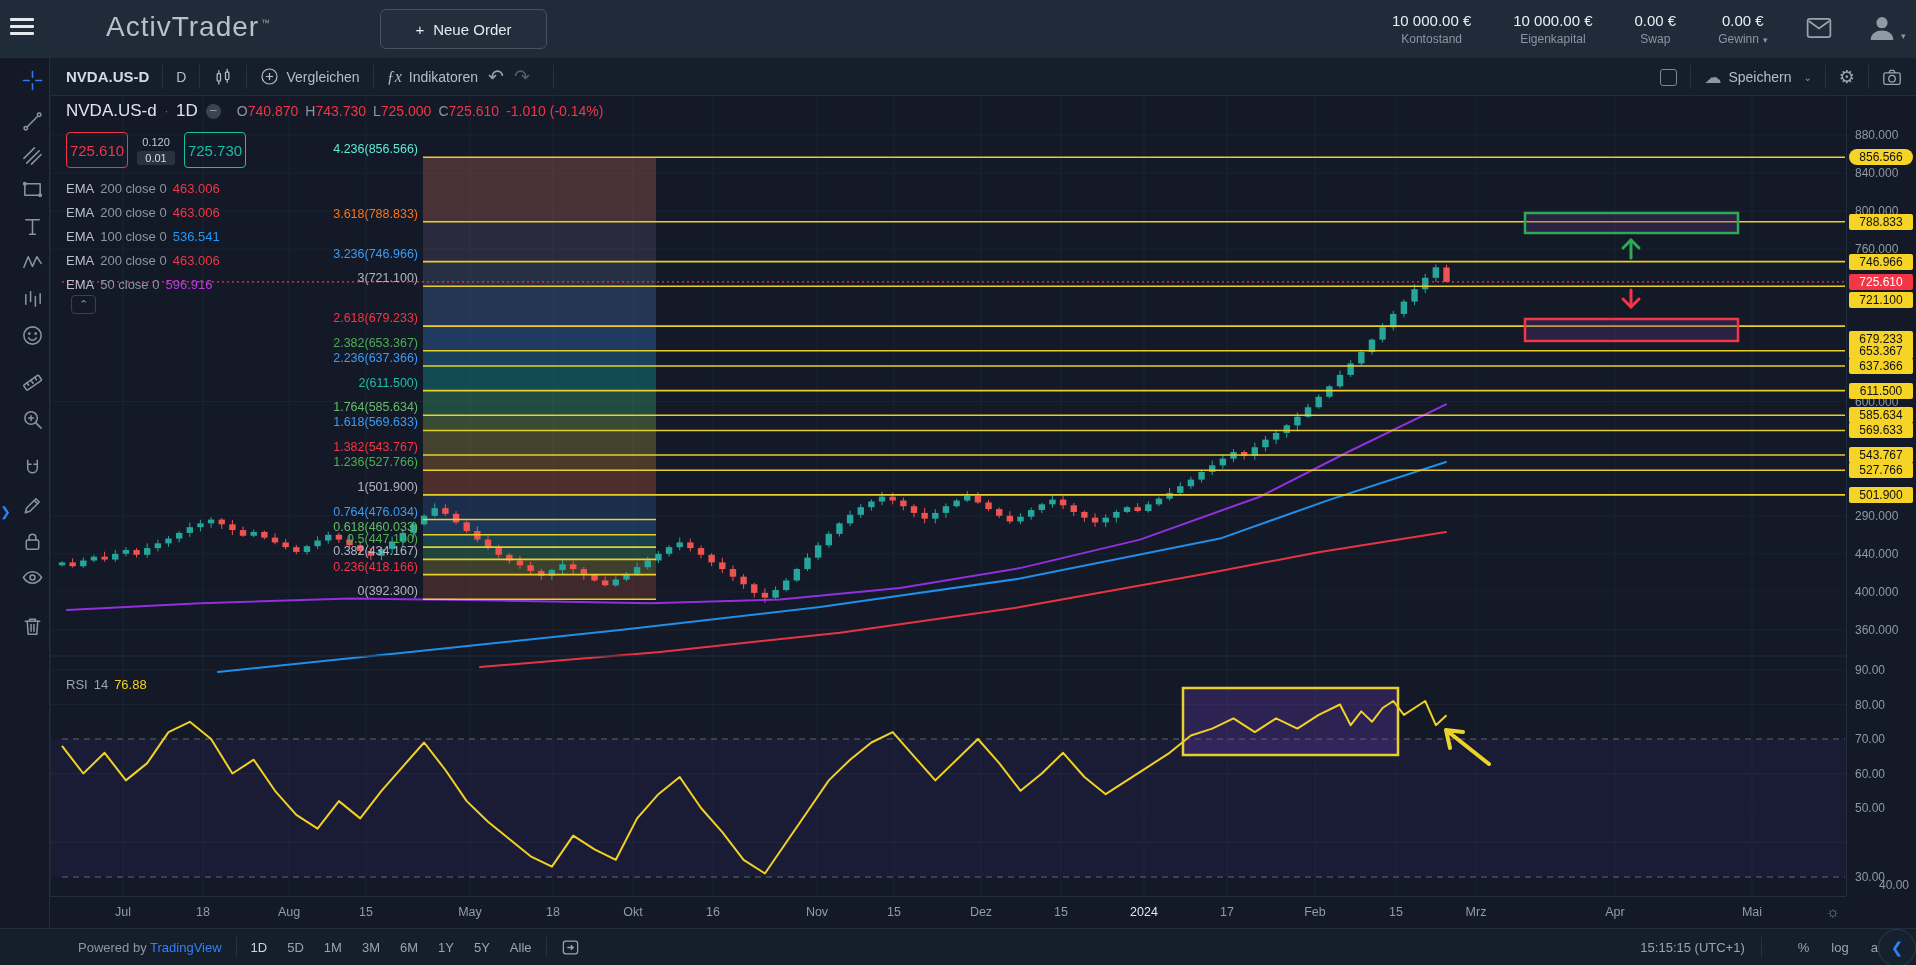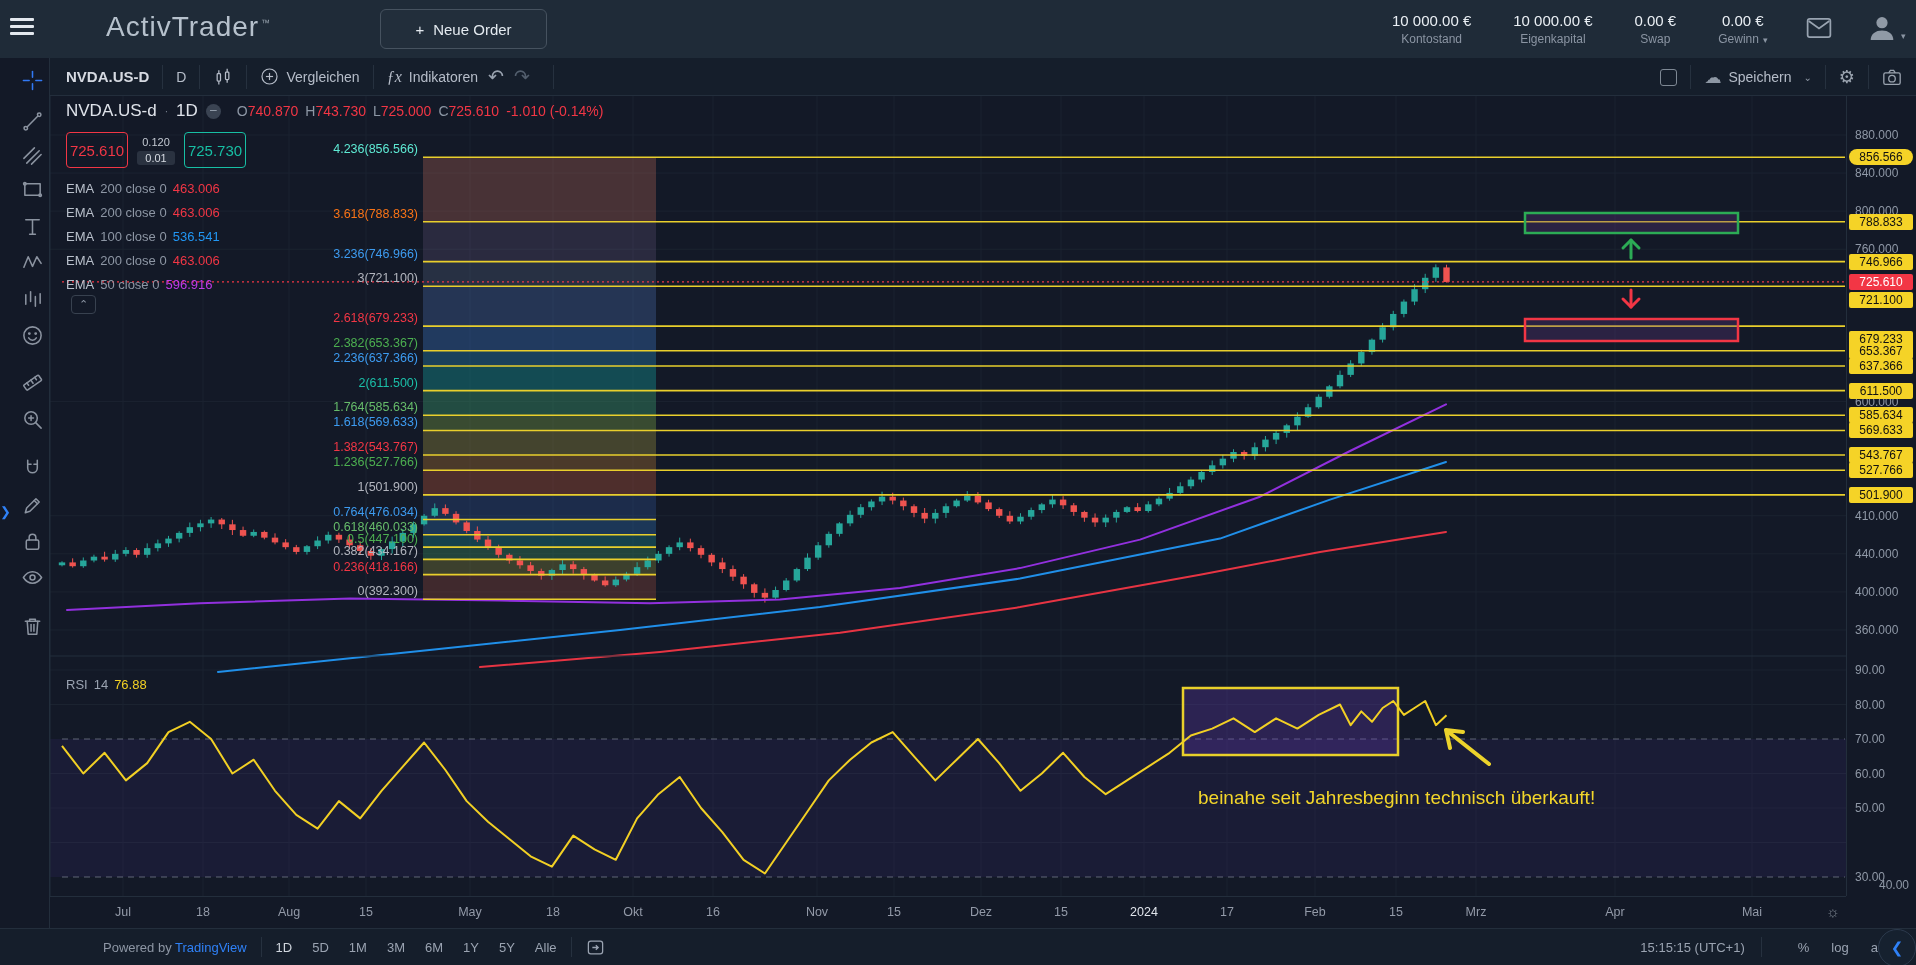--- a/index.html
+++ b/index.html
@@ -86,21 +86,21 @@
   #rsi-note { position:absolute; left:1198px; top:787px; z-index:5; font-size:19px; color:#f3d62a; white-space:nowrap; }
 
   
   #time-axis { position:absolute; left:50px; top:896px; width:1796px; height:32px; border-top:1px solid #232e3c; background:#131927; z-index:5; cursor:ew-resize; }
   .t-tick { position:absolute; top:8px; transform:translateX(-50%); font-size:12.5px; color:#939aa8; }
   .t-tick.bright { color:#e0e4eb; }
   #taxis-gear { position:absolute; right:6px; top:6px; font-size:15px; color:#7c8590; }
 
   
   #bottombar { position:absolute; left:0; top:928px; width:1916px; height:37px; background:#151e2b; border-top:1px solid #232e3c; display:flex; align-items:center; z-index:7; }
-  #powered { margin-left:103px; font-size:13px; color:#8d96a4; }
+  #powered { margin-left:78px; font-size:13px; color:#8d96a4; }
   #tv-link { color:#2f81f7; cursor:pointer; }
   .bb-sep { width:1px; height:20px; background:#26313f; margin:0 14px; }
   #ranges { display:flex; gap:20px; font-size:13px; color:#9aa3b1; }
   .range-btn { cursor:pointer; }
   .range-btn.active { color:#cfd5dd; }
   #bb-right { position:absolute; right:20px; display:flex; align-items:center; font-size:13px; color:#9aa3b1; }
   #bb-clock { margin-right:2px; }
   .bb-opt { margin-left:22px; cursor:pointer; }
   #float-btn { position:absolute; left:1878px; top:929px; width:38px; height:38px; border-radius:50%; background:#16212f; border:1px solid #2c3a4d; color:#2f81f7; font-size:15px; text-align:center; line-height:36px; z-index:8; cursor:pointer; }
 </style>
@@ -780,29 +780,28 @@
       <div class="fib-label" style="top: 544.388px; color: rgb(178, 181, 190);">0.382(434.167)</div>
       <div class="fib-label" style="top: 559.62px; color: rgb(242, 54, 69);">0.236(418.166)</div>
       <div class="fib-label" style="top: 584.242px; color: rgb(178, 181, 190);">0(392.300)</div>
     </div>
 
   <div id="rsi-legend">
     <span class="rsi-name">RSI</span>
     <span class="rsi-period">14</span>
     <span class="rsi-value">76.88</span>
   </div>
-  <div id="rsi-note">beinahe seit Jahresbeginn technisch überkauft!</div>
 
   <div id="price-axis">
       <div class="ax-label" style="top: 32px;">880.000</div>
       <div class="ax-label" style="top: 70.076px;">840.000</div>
       <div class="ax-label" style="top: 108.152px;">800.000</div>
       <div class="ax-label" style="top: 146.228px;">760.000</div>
       <div class="ax-label" style="top: 298.532px;">600.000</div>
-      <div class="ax-label" style="top: 412.76px;">410.000</div>
+      <div class="ax-label" style="top: 412.76px;">290.000</div>
       <div class="ax-label" style="top: 450.836px;">440.000</div>
       <div class="ax-label" style="top: 488.912px;">400.000</div>
       <div class="ax-label" style="top: 526.988px;">360.000</div>
       <div class="ax-label" style="top: 567px;">90.00</div>
       <div class="ax-label" style="top: 601.5px;">80.00</div>
       <div class="ax-label" style="top: 636px;">70.00</div>
       <div class="ax-label" style="top: 670.5px;">60.00</div>
       <div class="ax-label" style="top: 705px;">50.00</div>
       <div class="ax-label" style="top: 782px; padding-left: 32px;">40.00</div>
       <div class="ax-label" style="top: 774px;">30.00</div>

